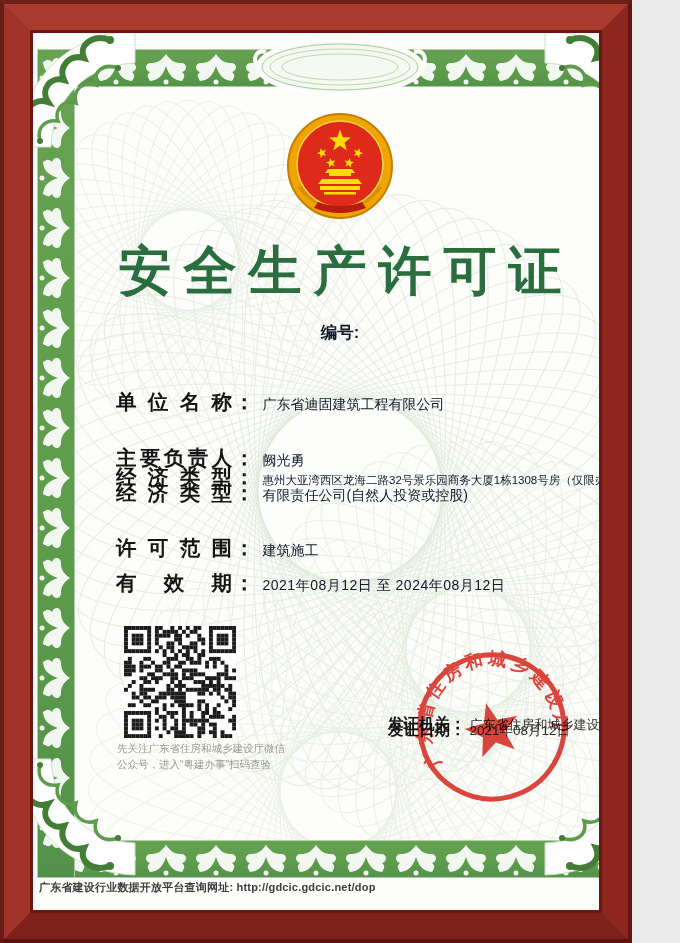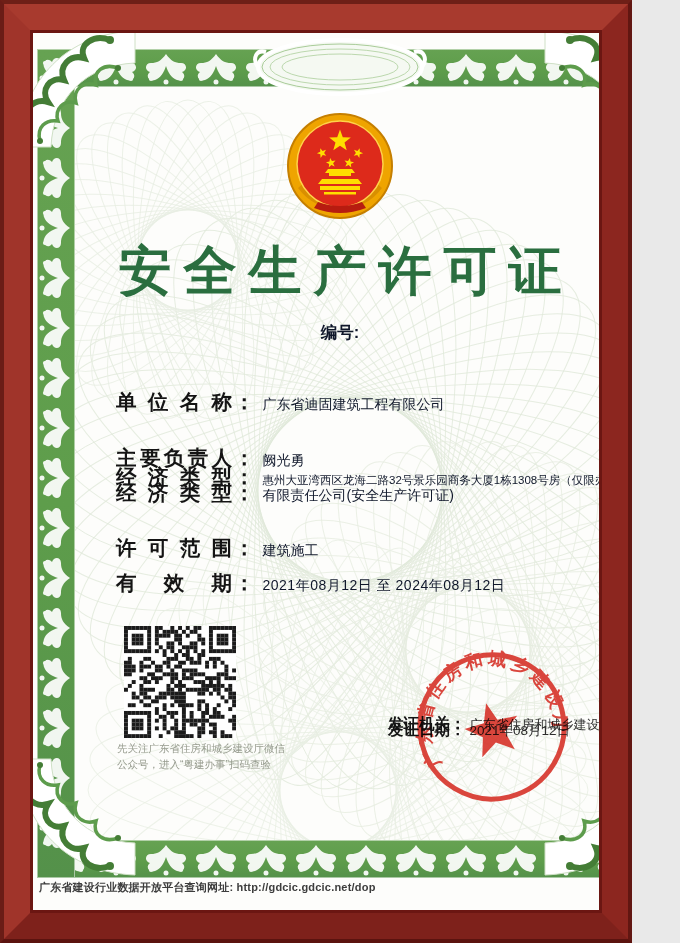--- a/index.html
+++ b/index.html
@@ -449,21 +449,21 @@
         <span class="fvalue">阙光勇</span>
       </div>
       <div class="frow" style="top:463px">
         <span class="flabel">经济类型</span>
           <span class="fcolon">：</span>
         <span class="fvalue fvalue-small">惠州大亚湾西区龙海二路32号景乐园商务大厦1栋1308号房（仅限办公）</span>
       </div>
       <div class="frow" style="top:479px">
         <span class="flabel">经济类型</span>
           <span class="fcolon">：</span>
-        <span class="fvalue">有限责任公司(安全生产许可证)</span>
+        <span class="fvalue">有限责任公司(自然人投资或控股)</span>
       </div>
       <div class="frow" style="top:534px">
         <span class="flabel">许可范围</span>
           <span class="fcolon">：</span>
         <span class="fvalue">建筑施工</span>
       </div>
       <div class="frow" style="top:569px">
         <span class="flabel">有效期</span>
           <span class="fcolon">：</span>
         <span class="fvalue fvalue-date">2021年08月12日 至 2024年08月12日</span>

